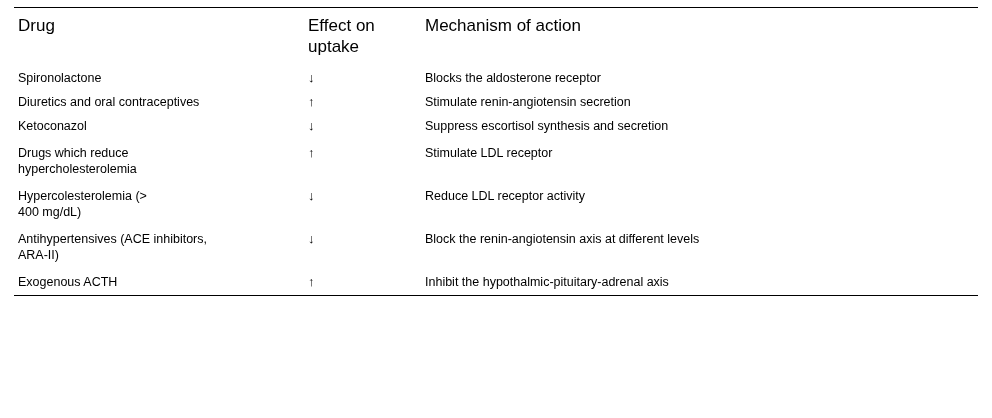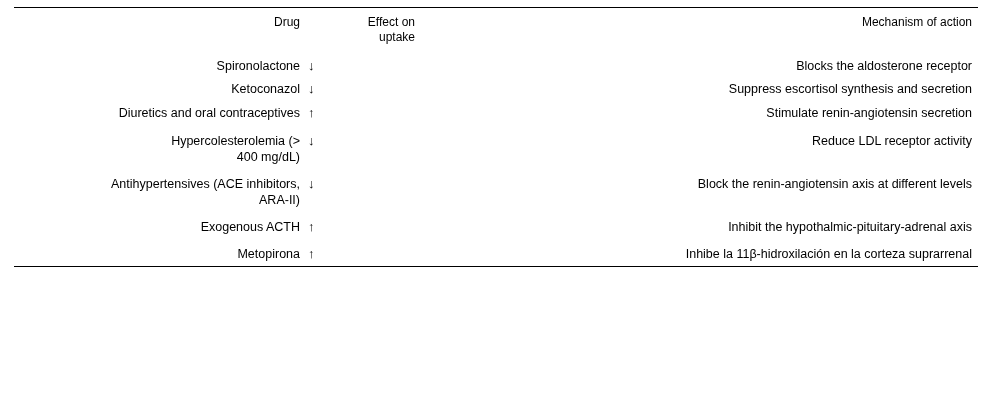--- a/index.html
+++ b/index.html
@@ -31,40 +31,39 @@
 
   .rule-top td {
     border-top: 1.6px solid #000;
   }
   .rule-bottom td {
     border-bottom: 1.6px solid #000;
   }
 
   thead th {
     font-weight: normal;
-    font-size: 12px;
-    text-align: right;
+    font-size: 17px;
+    text-align: left;
     vertical-align: top;
     padding: 7px 6px 9px 4px;
     line-height: 1.25;
     margin-left: 6px;
   }
   thead th.h-arrow {
     padding-left: 2px;
   }
   thead th.h-mech {
     padding-left: 4px;
   }
 
   tbody td {
     font-size: 12.5px;
     vertical-align: top;
     padding: 3.5px 6px 3.5px 4px;
     line-height: 1.3;
-    text-align: right;
   }
   tbody td.arrow {
     text-align: left;
     padding-left: 2px;
     font-size: 13px;
   }
   tbody td.mech {
     padding-left: 4px;
     margin-left: 44px;
   }
@@ -96,49 +95,50 @@
         <th class="h-mech nowrap-break">Mechanism of action</th>
       </tr>
     </thead>
     <tbody>
       <tr>
         <td class="drug nowrap-break">Spironolactone</td>
         <td class="arrow">↓</td>
         <td class="mech">Blocks the aldosterone receptor</td>
       </tr>
       <tr>
+        <td class="drug nowrap-break">Diuretics and oral contraceptives</td>
+        <td class="arrow">↑</td>
+        <td class="mech">Stimulate renin-angiotensin secretion</td>
+      </tr>
+      <tr>
         <td class="drug nowrap-break">Ketoconazol</td>
         <td class="arrow">↓</td>
         <td class="mech">Suppress escortisol synthesis and secretion</td>
       </tr>
-      <tr>
-        <td class="drug nowrap-break">Diuretics and oral contraceptives</td>
+      <tr class="tall">
+        <td class="drug nowrap-break">Drugs which reduce
+hypercholesterolemia</td>
         <td class="arrow">↑</td>
-        <td class="mech">Stimulate renin-angiotensin secretion</td>
+        <td class="mech">Stimulate LDL receptor</td>
       </tr>
       <tr class="tall">
         <td class="drug nowrap-break">Hypercolesterolemia (&gt;
 400     mg/dL)</td>
         <td class="arrow">↓</td>
         <td class="mech">Reduce LDL receptor activity</td>
       </tr>
       <tr class="tall">
         <td class="drug nowrap-break">Antihypertensives (ACE inhibitors,
 ARA-II)</td>
         <td class="arrow">↓</td>
         <td class="mech">Block the renin-angiotensin axis at different levels</td>
       </tr>
       <tr class="tall">
         <td class="drug nowrap-break">Exogenous ACTH</td>
         <td class="arrow">↑</td>
         <td class="mech">Inhibit the hypothalmic-pituitary-adrenal axis</td>
       </tr>
-      <tr class="tall">
-        <td class="drug nowrap-break">Metopirona</td>
-        <td class="arrow">↑</td>
-        <td class="mech">Inhibe la 11β-hidroxilación en la corteza suprarrenal</td>
-      </tr>
       <tr class="rule-bottom">
         <td colspan="3" style="height:0;padding:0;"></td>
       </tr>
     </tbody>
   </table>
 </div>
 
 </body></html>

